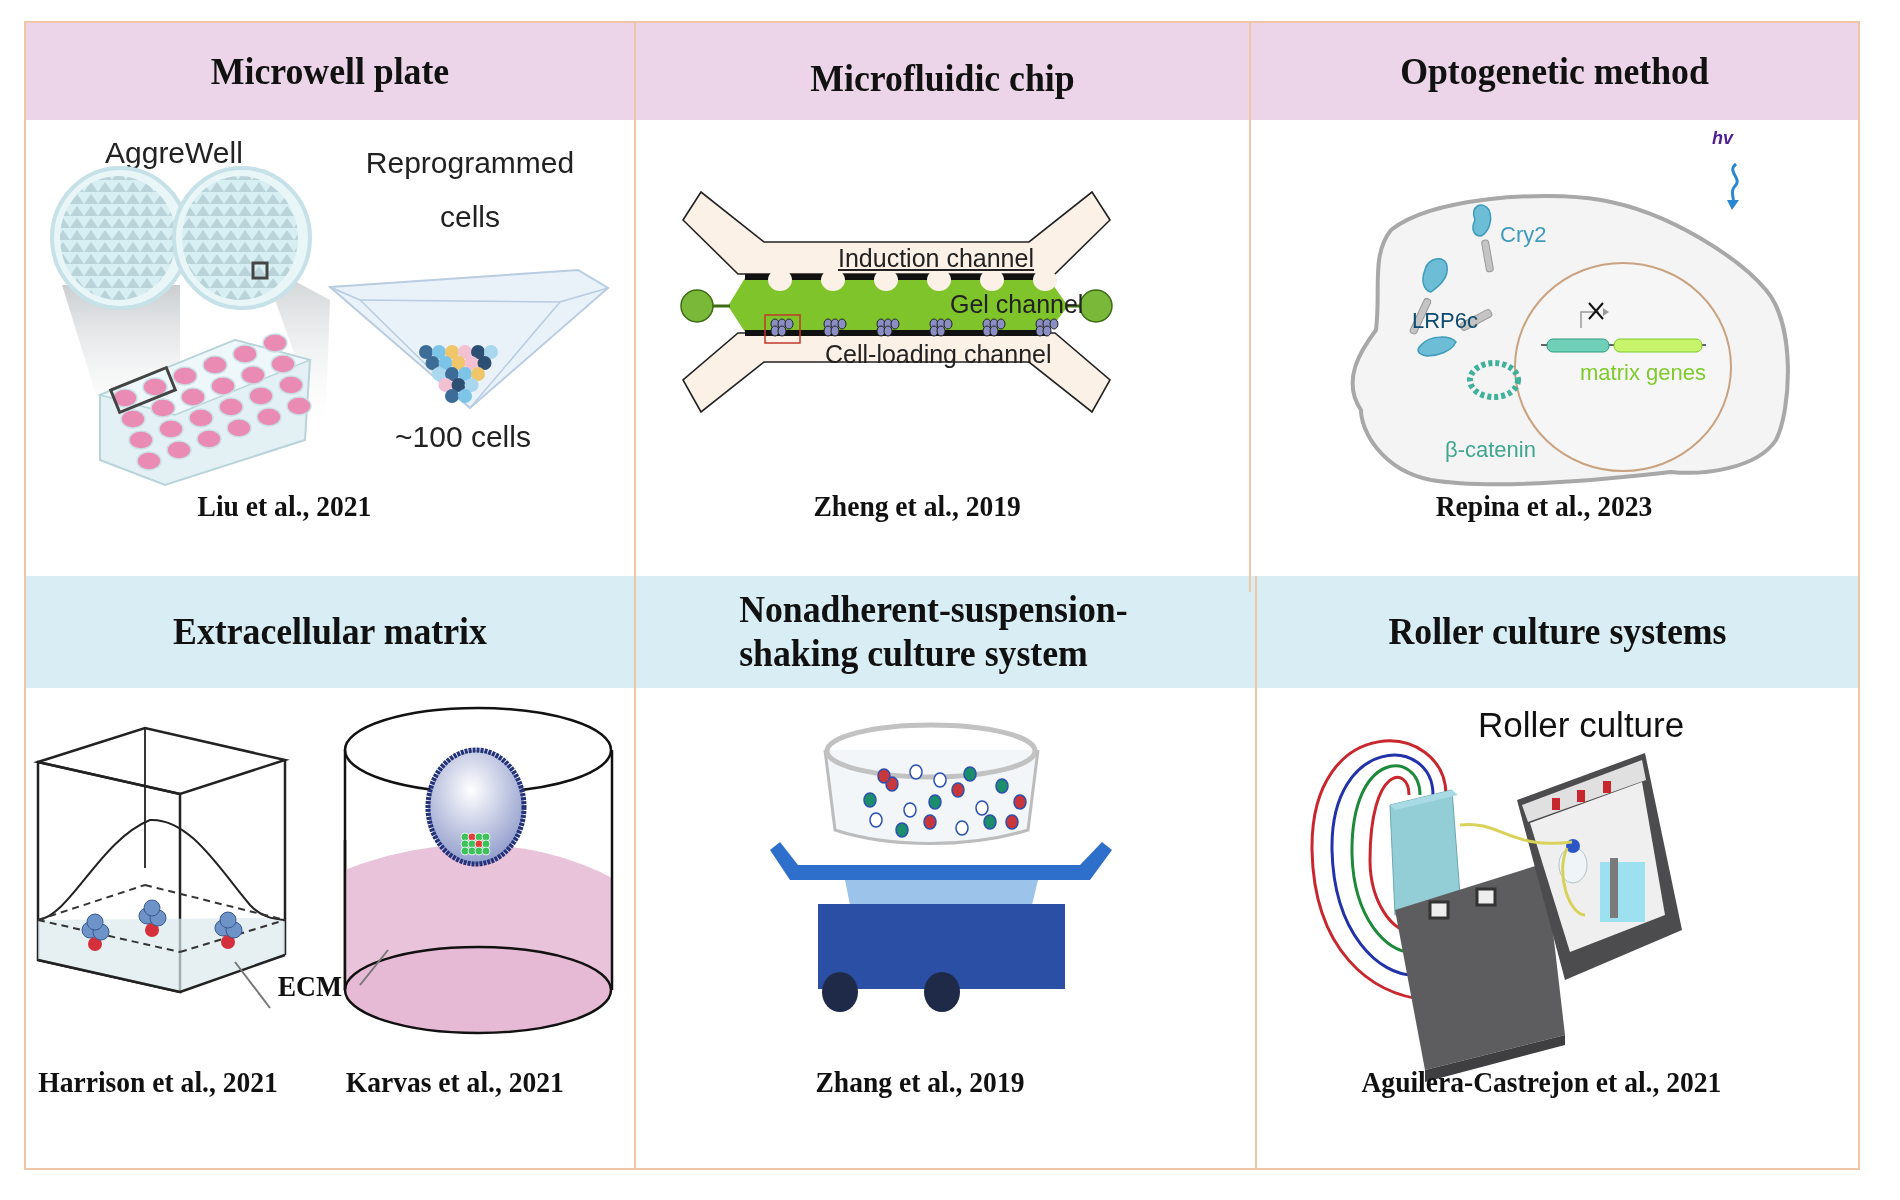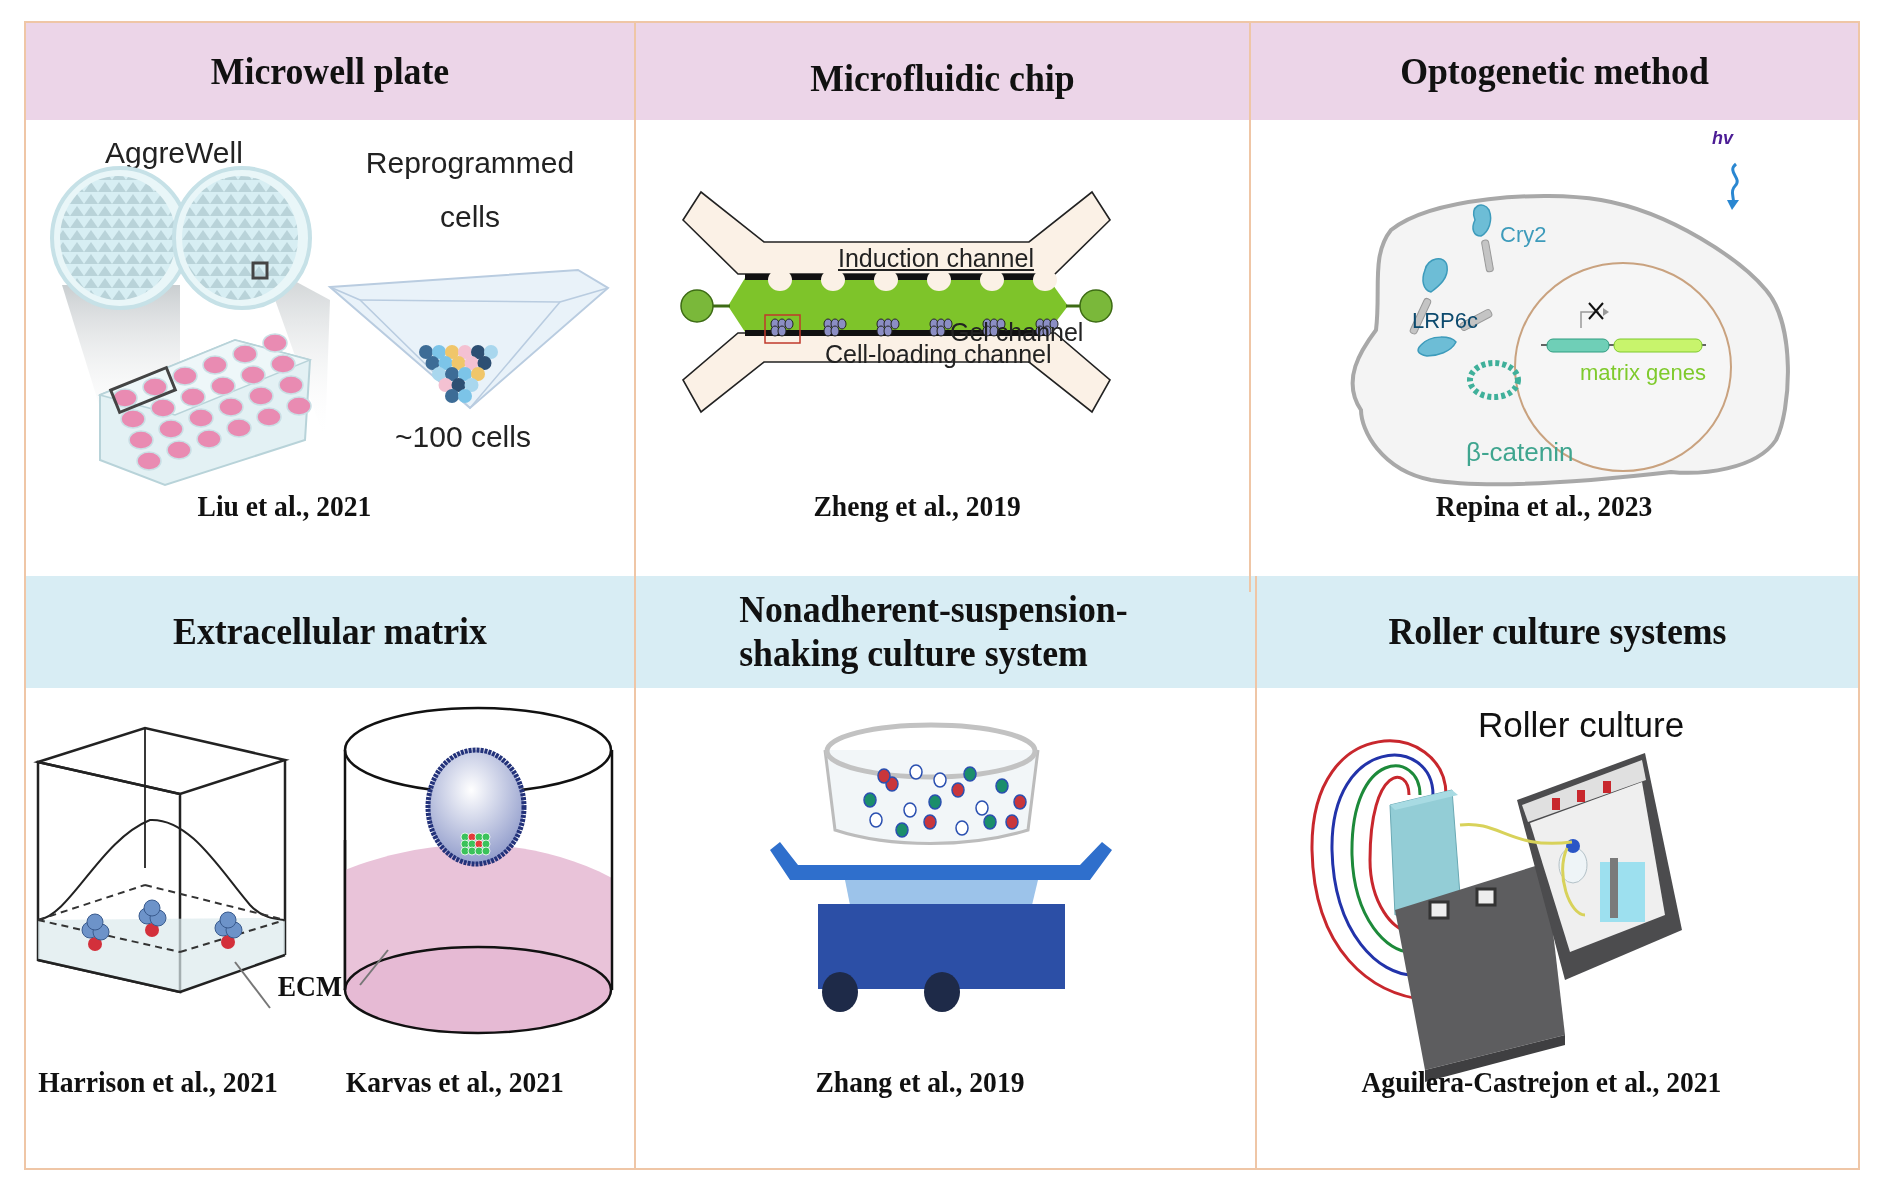--- a/index.html
+++ b/index.html
@@ -160,21 +160,21 @@
         <ellipse cx="354" cy="181" rx="4" ry="5" fill="#8b8ec4" stroke="#222" stroke-width="1"></ellipse>
         <ellipse cx="400" cy="174" rx="4" ry="5" fill="#8b8ec4" stroke="#222" stroke-width="1"></ellipse>
         <ellipse cx="407" cy="174" rx="4" ry="5" fill="#8b8ec4" stroke="#222" stroke-width="1"></ellipse>
         <ellipse cx="414" cy="174" rx="4" ry="5" fill="#8b8ec4" stroke="#222" stroke-width="1"></ellipse>
         <ellipse cx="400" cy="181" rx="4" ry="5" fill="#8b8ec4" stroke="#222" stroke-width="1"></ellipse>
         <ellipse cx="407" cy="181" rx="4" ry="5" fill="#8b8ec4" stroke="#222" stroke-width="1"></ellipse>
       </g>
     <rect x="125" y="165" width="35" height="28" fill="none" stroke="#c0392b" stroke-width="1.5"></rect>
   </svg>
   <div class="lbl" style="left:838px; top:244px; font-size:25px; color:#222;text-decoration:underline;">Induction channel</div>
-  <div class="lbl" style="left:950px; top:290px; font-size:25px; color:#222;margin-top:28px;">Gel channel</div>
+  <div class="lbl" style="left:950px; top:290px; font-size:25px; color:#222;">Gel channel</div>
   <div class="lbl" style="left:825px; top:340px; font-size:25px; color:#222;">Cell-loading channel</div>
   <div class="cap" style="left:808px; top:490px;">Zheng et al., 2019</div>
 </div>
 
 <div>
   <div class="head" style="left:1251px; width:607px; top:49px;">Optogenetic method</div>
   <svg width="640" height="420" style="left:1251px; top:120px;">
     <path d="M140,110 C180,78 290,70 350,80 C420,92 490,140 515,170 C545,205 540,290 525,320 C505,350 450,355 420,352 C350,360 240,370 180,360 C130,350 110,310 110,290 C90,260 110,230 125,210 C130,170 120,135 140,110 Z" fill="#f4f4f4" stroke="#a8a8a8" stroke-width="4"></path>
     <ellipse cx="372" cy="247" rx="108" ry="104" fill="#f6f6f6" stroke="#c9a27f" stroke-width="2"></ellipse>
 
@@ -193,21 +193,21 @@
     <rect x="208" y="196" width="34" height="8" rx="3" fill="#c4c4c4" stroke="#999" transform="rotate(-28 225 200)"></rect>
     <ellipse cx="243" cy="260" rx="24" ry="17" fill="none" stroke="#3fb09a" stroke-width="6" stroke-dasharray="4 3"></ellipse>
 
     <path d="M485,44 C475,52 492,58 484,66 C478,72 484,78 482,82" fill="none" stroke="#2a87d1" stroke-width="3"></path>
     <polygon points="476,80 488,80 481,90" fill="#2a87d1"></polygon>
   </svg>
   <div class="lbl" style="left:1712px; top:128px; font-size:18px; color:#4c1d95; font-style:italic; font-weight:bold;">hv</div>
   <div class="lbl" style="left:1500px; top:222px; font-size:22px; color:#3d9bbb;">Cry2</div>
   <div class="lbl" style="left:1412px; top:268px; font-size:22px; color:#0c4a6e;margin-top:40px;">LRP6c</div>
   <div class="lbl" style="left:1580px; top:360px; font-size:22px; color:#7fca2c;">matrix genes</div>
-  <div class="lbl" style="left:1445px; top:437px; font-size:26px; color:#3fa58f;margin-left:21px;">β-catenin</div>
+  <div class="lbl" style="left:1445px; top:437px; font-size:22px; color:#3fa58f;">β-catenin</div>
   <div class="cap" style="left:1430px; top:490px;">Repina et al., 2023</div>
 </div>
 
 <div>
   <div class="head" style="left:26px; width:608px; top:609px;">Extracellular matrix</div>
   <svg width="640" height="340" style="left:0; top:690px;">
 
     <polygon points="38,72 38,270 180,302 180,104" fill="none" stroke="#222" stroke-width="2.5"></polygon>
     <polygon points="38,72 145,38 285,70 180,104" fill="none" stroke="#222" stroke-width="2.5"></polygon>
     <line x1="285" y1="70" x2="285" y2="265" stroke="#222" stroke-width="2.5"></line>

